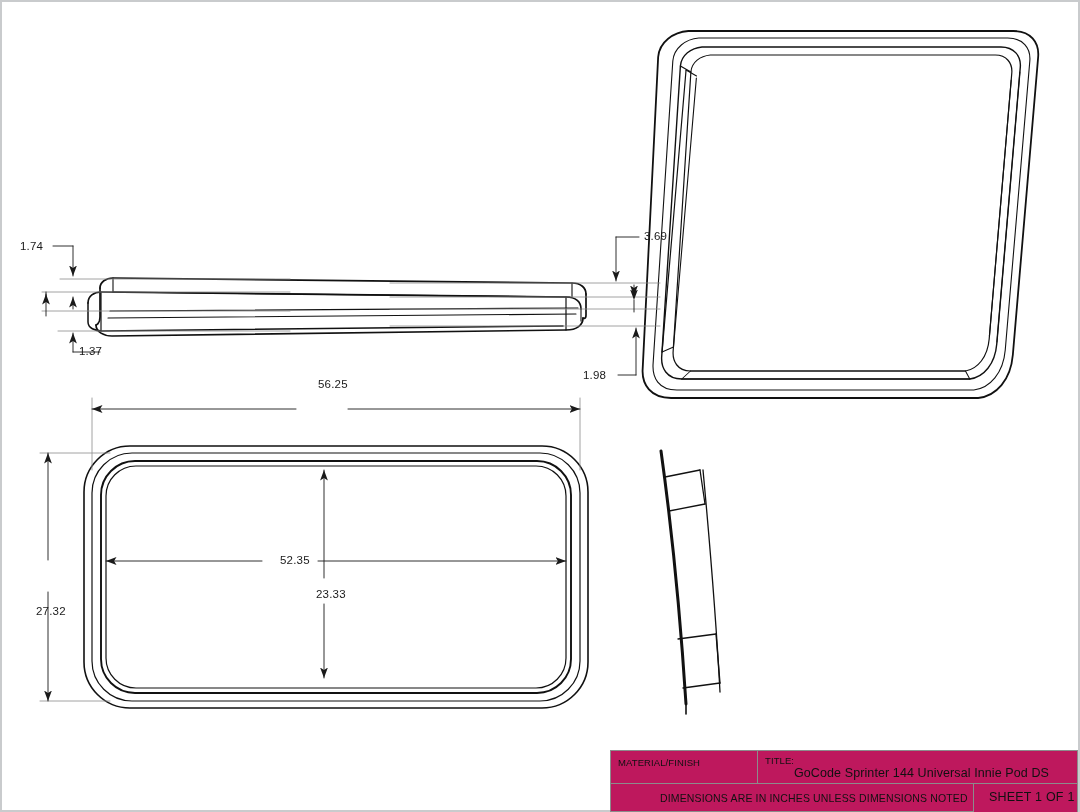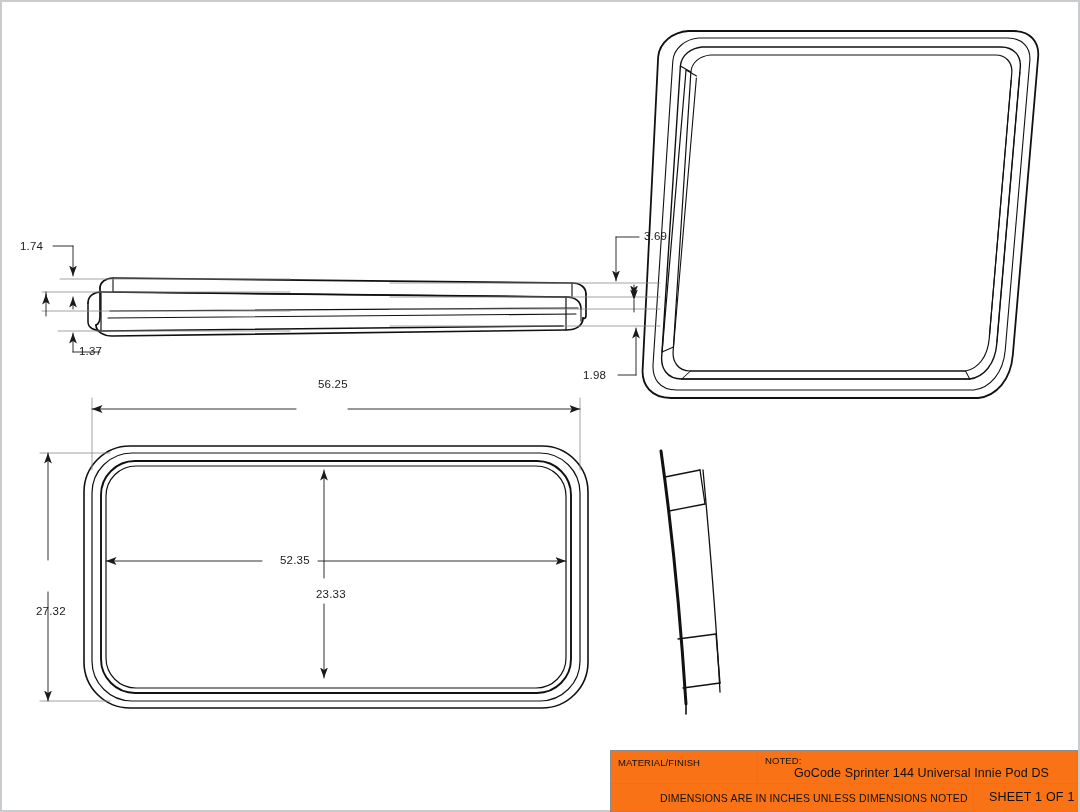--- a/index.html
+++ b/index.html
@@ -16,21 +16,21 @@
     border:2px solid #c9cbcd;
     background:#fff;
   }
   #cad{position:absolute;left:0;top:0;width:1080px;height:812px;}
 
   
   .tb{
     position:absolute;
     box-sizing:border-box;
     border:1px solid #8c8c8c;
-    background:#f97316;
+    background:#be185d;
   }
   .tb-text{
     position:absolute;
     white-space:nowrap;
     color:#111;
   }
   .lbl-small{font-size:9.5px;letter-spacing:.1px;}
   .lbl-mid{font-size:12.5px;letter-spacing:.1px;}
   .lbl-note{font-size:10.5px;letter-spacing:.15px;}
   .lbl-sheet{font-size:12.5px;letter-spacing:.2px;}
@@ -223,21 +223,21 @@
 <div class="dimtxt" style="left:302px; top:378px;padding-left:16px;">56.25</div>
 <div class="dimtxt" style="left:36px;  top:569px;margin-top:36px;">27.32</div>
 <div class="dimtxt" style="left:280px; top:554px;">52.35</div>
 <div class="dimtxt" style="left:316px; top:588px;">23.33</div>
 
 <div class="tb" style="left:610px; top:750px; width:148px; height:34px;">
   <div class="tb-text lbl-small" style="left:7px; top:6px;">MATERIAL/FINISH</div>
 </div>
 
 <div class="tb" style="left:757px; top:750px; width:321px; height:34px;">
-  <div class="tb-text lbl-small" style="left:7px; top:4px;">NOTED:</div>
+  <div class="tb-text lbl-small" style="left:7px; top:4px;">TITLE:</div>
   <div class="tb-text lbl-mid" style="left:36px; top:15px;">GoCode Sprinter 144 Universal Innie Pod DS</div>
 </div>
 
 <div class="tb" style="left:610px; top:783px; width:364px; height:29px;">
   <div class="tb-text lbl-note" style="left:49px; top:8px;">DIMENSIONS ARE IN INCHES UNLESS DIMENSIONS NOTED</div>
 </div>
 
 <div class="tb" style="left:973px; top:783px; width:105px; height:36px;">
   <div class="tb-text lbl-sheet" style="left:15px; top:6px;">SHEET 1 OF 1</div>
 </div>

